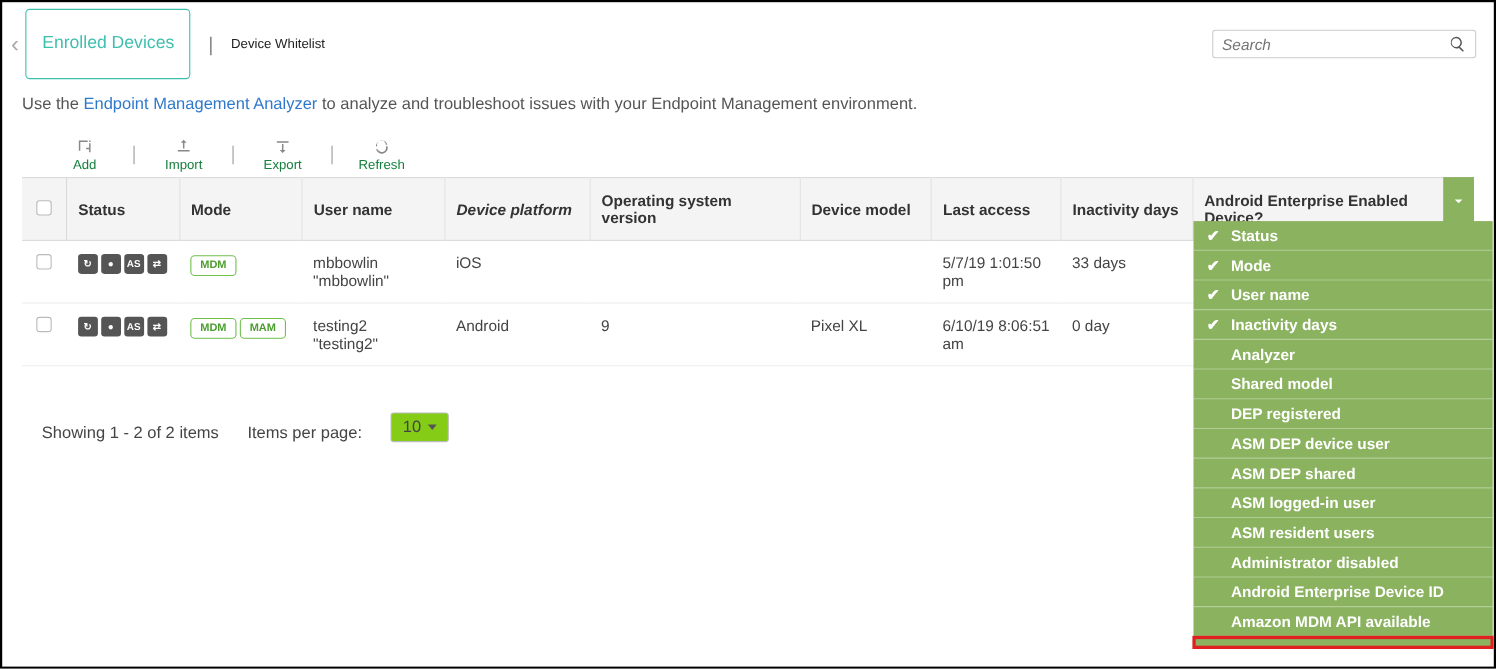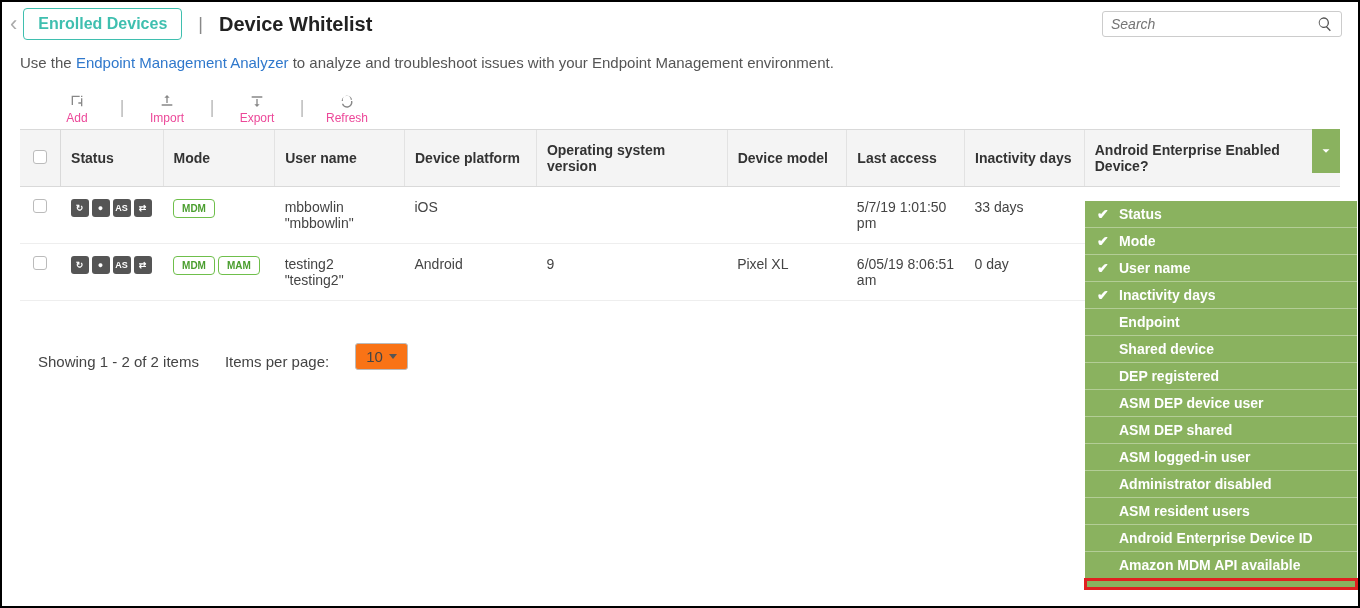--- a/index.html
+++ b/index.html
@@ -1,54 +1,54 @@
 <!DOCTYPE html>
 <html><head>
 <meta charset="utf-8">
 <style>
   * { box-sizing: border-box; margin: 0; padding: 0; }
   body { font-family: -apple-system, BlinkMacSystemFont, "Segoe UI", Helvetica, Arial, sans-serif; font-size: 14px; color: #333; background: #fff; }
   .frame { border: 2px solid #000; width: 1360px; height: 608px; position: relative; overflow: hidden; }
   
   .header-row { display: flex; align-items: center; padding: 6px 16px 0 16px; }
   .back-caret { color: #aaa; font-size: 22px; margin-right: 6px; margin-left: -8px; }
-  .tab-enrolled { border: 1px solid #3fbfaf; color: #3fbfaf; font-weight: 700; padding: 6px 14px; border-radius: 4px; font-size: 16px; }
+  .tab-enrolled { border: 1px solid #3fbfaf; color: #3fbfaf; font-weight: 400; padding: 22px 14px; border-radius: 4px; font-size: 16px; }
   .tab-sep { color: #888; margin: 0 16px; font-size: 18px; }
-  .tab-whitelist { color: #222; font-weight: 700; font-size: 20px; }
+  .tab-whitelist { color: #222; font-weight: 400; font-size: 12px; }
   .spacer { flex: 1; }
   .search { width: 240px; border: 1px solid #ccc; border-radius: 3px; padding: 4px 8px; display: flex; }
   .search input { border: none; outline: none; flex: 1; font-size: 14px; font-style: italic; color: #888; }
   .search svg { width: 16px; height: 16px; fill: #555; }
   
   .help-row { padding: 14px 6px 22px 18px; color: #555; font-size: 15px; }
   .help-row a { color: #2f78cc; text-decoration: none; }
   
   .toolbar { display: flex; align-items: flex-start; padding: 0 0 4px 40px; }
-  .tool { display: flex; flex-direction: column; align-items: center; color: #ec4899; font-size: 12px; width: 70px; }
+  .tool { display: flex; flex-direction: column; align-items: center; color: #15803d; font-size: 12px; width: 70px; }
   .tool svg { width: 16px; height: 16px; fill: #888; margin-bottom: 2px; }
   .vsep { color: #bbb; font-size: 18px; padding-top: 4px; width: 20px; text-align: center; }
   
   .tbl { width: calc(100% - 36px); margin: 0 18px; border-collapse: collapse; position: relative; }
   .tbl th { background: #f4f4f4; border-top: 1px solid #d9d9d9; border-bottom: 1px solid #d9d9d9; padding: 12px 10px; text-align: left; font-weight: 600; color: #333; font-size: 14px; }
   .tbl th.chkcol { width: 40px; text-align: center; border-right: 1px solid #d9d9d9; }
   .tbl th.vsepcol { border-left: 1px solid #e2e2e2; }
   .tbl td { padding: 12px 10px; border-bottom: 1px solid #eee; vertical-align: top; color: #444; font-size: 14px; }
   .tbl td.chkcol { text-align: center; }
   .chk { width: 14px; height: 14px; border: 1px solid #bbb; border-radius: 3px; display: inline-block; background: #fff; }
   .status-badges { display: flex; gap: 3px; }
   .sb { width: 18px; height: 18px; background: #555; color: #fff; font-size: 9px; font-weight: 700; display: inline-flex; align-items: center; justify-content: center; border-radius: 3px; }
   .mode-chip { display: inline-block; border: 1px solid #6fbf4b; color: #4a9e2e; font-weight: 600; padding: 3px 8px; border-radius: 4px; font-size: 10px; margin-right: 3px; }
   .colsizes th:nth-child(2){width:100px;} .colsizes th:nth-child(3){width:110px;} .colsizes th:nth-child(4){width:128px;}
-  .colsizes th:nth-child(5){width:130px;} .colsizes th:nth-child(6){width:188px;} .colsizes th:nth-child(7){width:118px;}
+  .colsizes th:nth-child(5){width:130px;font-style:italic;} .colsizes th:nth-child(6){width:188px;} .colsizes th:nth-child(7){width:118px;}
   .colsizes th:nth-child(8){width:116px;} .colsizes th:nth-child(9){width:118px;} .colsizes th:nth-child(10){width:252px;}
   .header-dd { position: absolute; right: 18px; top: 0; width: 28px; height: 44px; background: #8ab25f; display: flex; align-items: center; justify-content: center; }
   .header-dd svg { width: 14px; height: 14px; fill: #fff; }
   
   .pagin { display: flex; align-items: flex-end; gap: 26px; padding: 42px 18px 0 36px; color: #444; font-size: 15px; }
-  .pgselect { border: 1px solid #bbb; background: #f97316; border-radius: 3px; padding: 4px 10px; display: inline-flex; align-items: center; gap: 6px; }
+  .pgselect { border: 1px solid #bbb; background: #84cc16; border-radius: 3px; padding: 4px 10px; display: inline-flex; align-items: center; gap: 6px; }
   .caret-down { width: 0; height: 0; border-left: 4px solid transparent; border-right: 4px solid transparent; border-top: 5px solid #555; }
   
   .col-dd { position: absolute; right: 1px; top: 199px; width: 272px; background: #8ab25f; color: #fff; font-size: 14px; }
   .col-dd .itm { padding: 5px 12px 5px 12px; border-bottom: 1px solid rgba(255,255,255,0.35); display: flex; align-items: center; gap: 8px; font-weight: 600; }
   .col-dd .itm:last-child { border-bottom: none; }
   .col-dd .chkmark { width: 14px; display: inline-block; }
   .col-dd .highlight { outline: 3px solid #e02020; outline-offset: -2px; }
 </style>
 </head>
 <body>
@@ -147,21 +147,21 @@
             <span class="sb">●</span>
             <span class="sb">AS</span>
             <span class="sb">⇄</span>
           </div>
             </td>
           <td><span class="mode-chip">MDM</span><span class="mode-chip">MAM</span></td>
           <td>testing2 "testing2"</td>
           <td>Android</td>
           <td>9</td>
           <td>Pixel XL</td>
-          <td>6/05/19 8:06:51 am</td>
+          <td>6/10/19 8:06:51 am</td>
           <td>0 day</td>
           <td></td>
         </tr>
       </tbody>
     </table>
     <div class="header-dd">
       <svg viewBox="0 0 24 24">
           <path d="M6 9l6 6 6-6z"></path>
         </svg>
     </div>
@@ -188,52 +188,52 @@
     <div class="itm">
         <span class="chkmark">✔</span>
         <span>User name</span>
       </div>
     <div class="itm">
         <span class="chkmark">✔</span>
         <span>Inactivity days</span>
       </div>
     <div class="itm">
         <span class="chkmark"></span>
-        <span>Endpoint</span>
-      </div>
-    <div class="itm">
-        <span class="chkmark"></span>
-        <span>Shared device</span>
+        <span>Analyzer</span>
+      </div>
+    <div class="itm">
+        <span class="chkmark"></span>
+        <span>Shared model</span>
       </div>
     <div class="itm">
         <span class="chkmark"></span>
         <span>DEP registered</span>
       </div>
     <div class="itm">
         <span class="chkmark"></span>
         <span>ASM DEP device user</span>
       </div>
     <div class="itm">
         <span class="chkmark"></span>
         <span>ASM DEP shared</span>
       </div>
     <div class="itm">
         <span class="chkmark"></span>
         <span>ASM logged-in user</span>
       </div>
     <div class="itm">
         <span class="chkmark"></span>
+        <span>ASM resident users</span>
+      </div>
+    <div class="itm">
+        <span class="chkmark"></span>
         <span>Administrator disabled</span>
       </div>
     <div class="itm">
         <span class="chkmark"></span>
-        <span>ASM resident users</span>
-      </div>
-    <div class="itm">
-        <span class="chkmark"></span>
         <span>Android Enterprise Device ID</span>
       </div>
     <div class="itm">
         <span class="chkmark"></span>
         <span>Amazon MDM API available</span>
       </div>
     <div class="itm highlight"></div>
   </div>
 </div>
 

